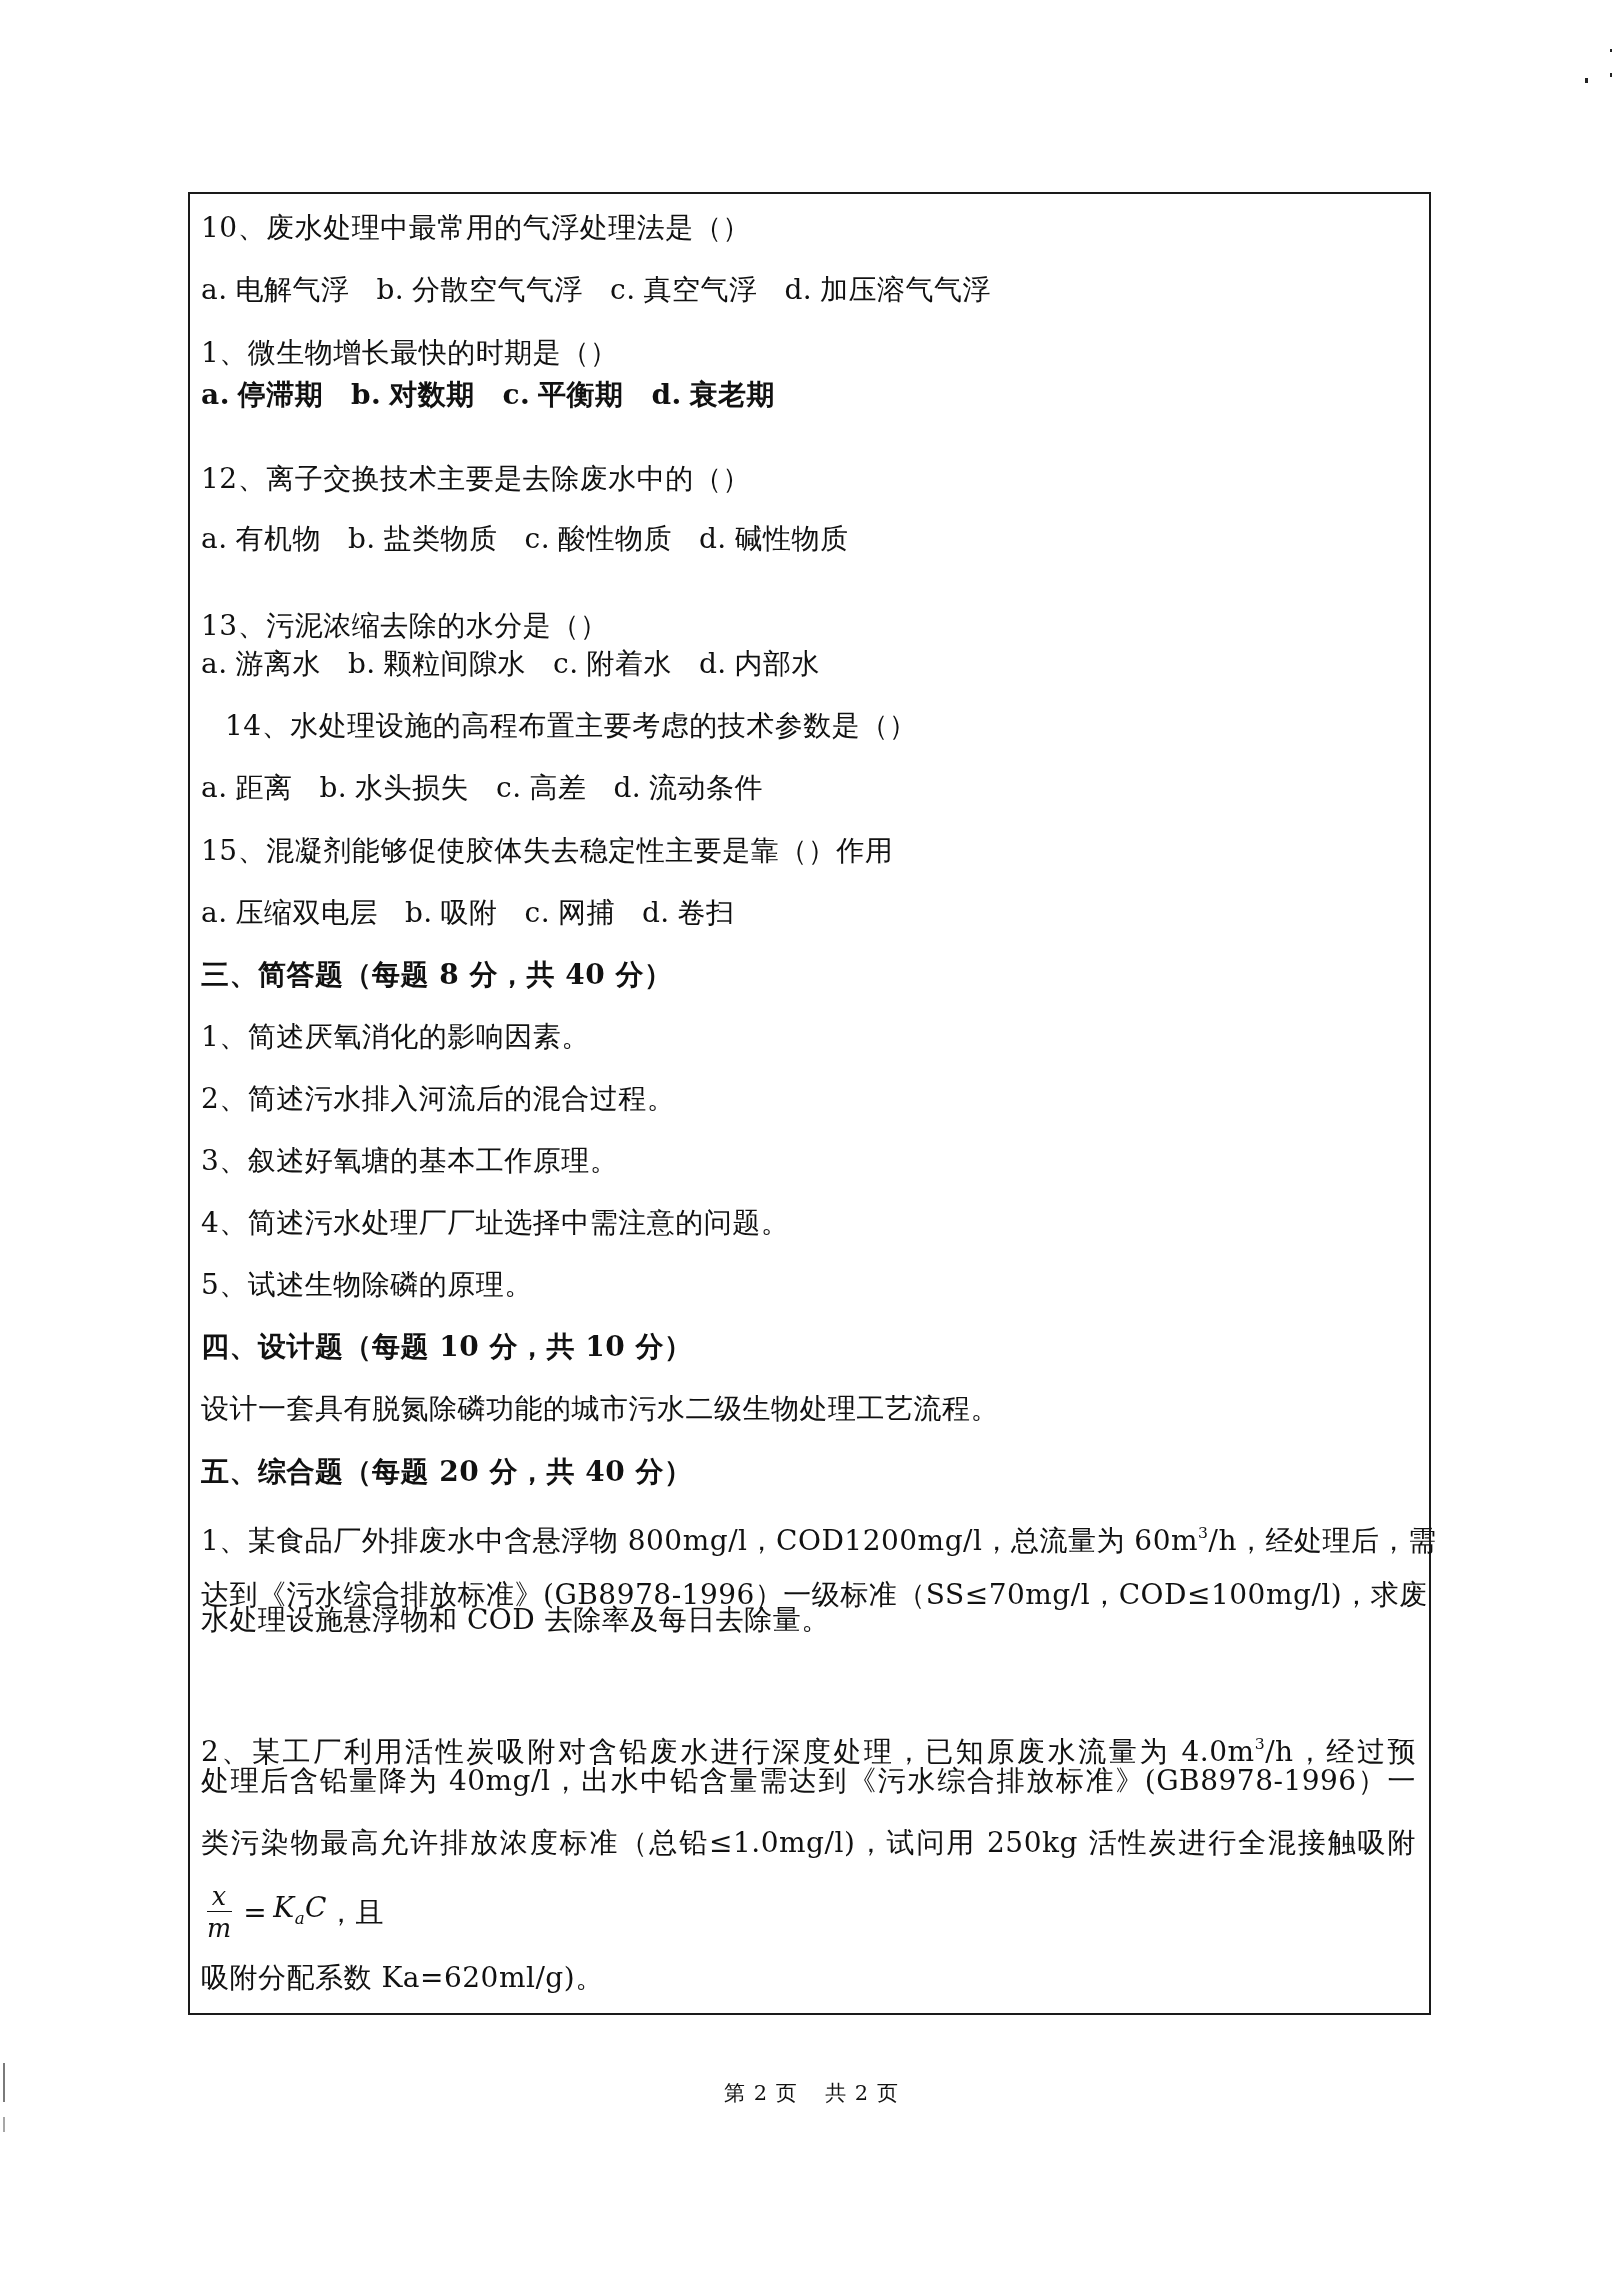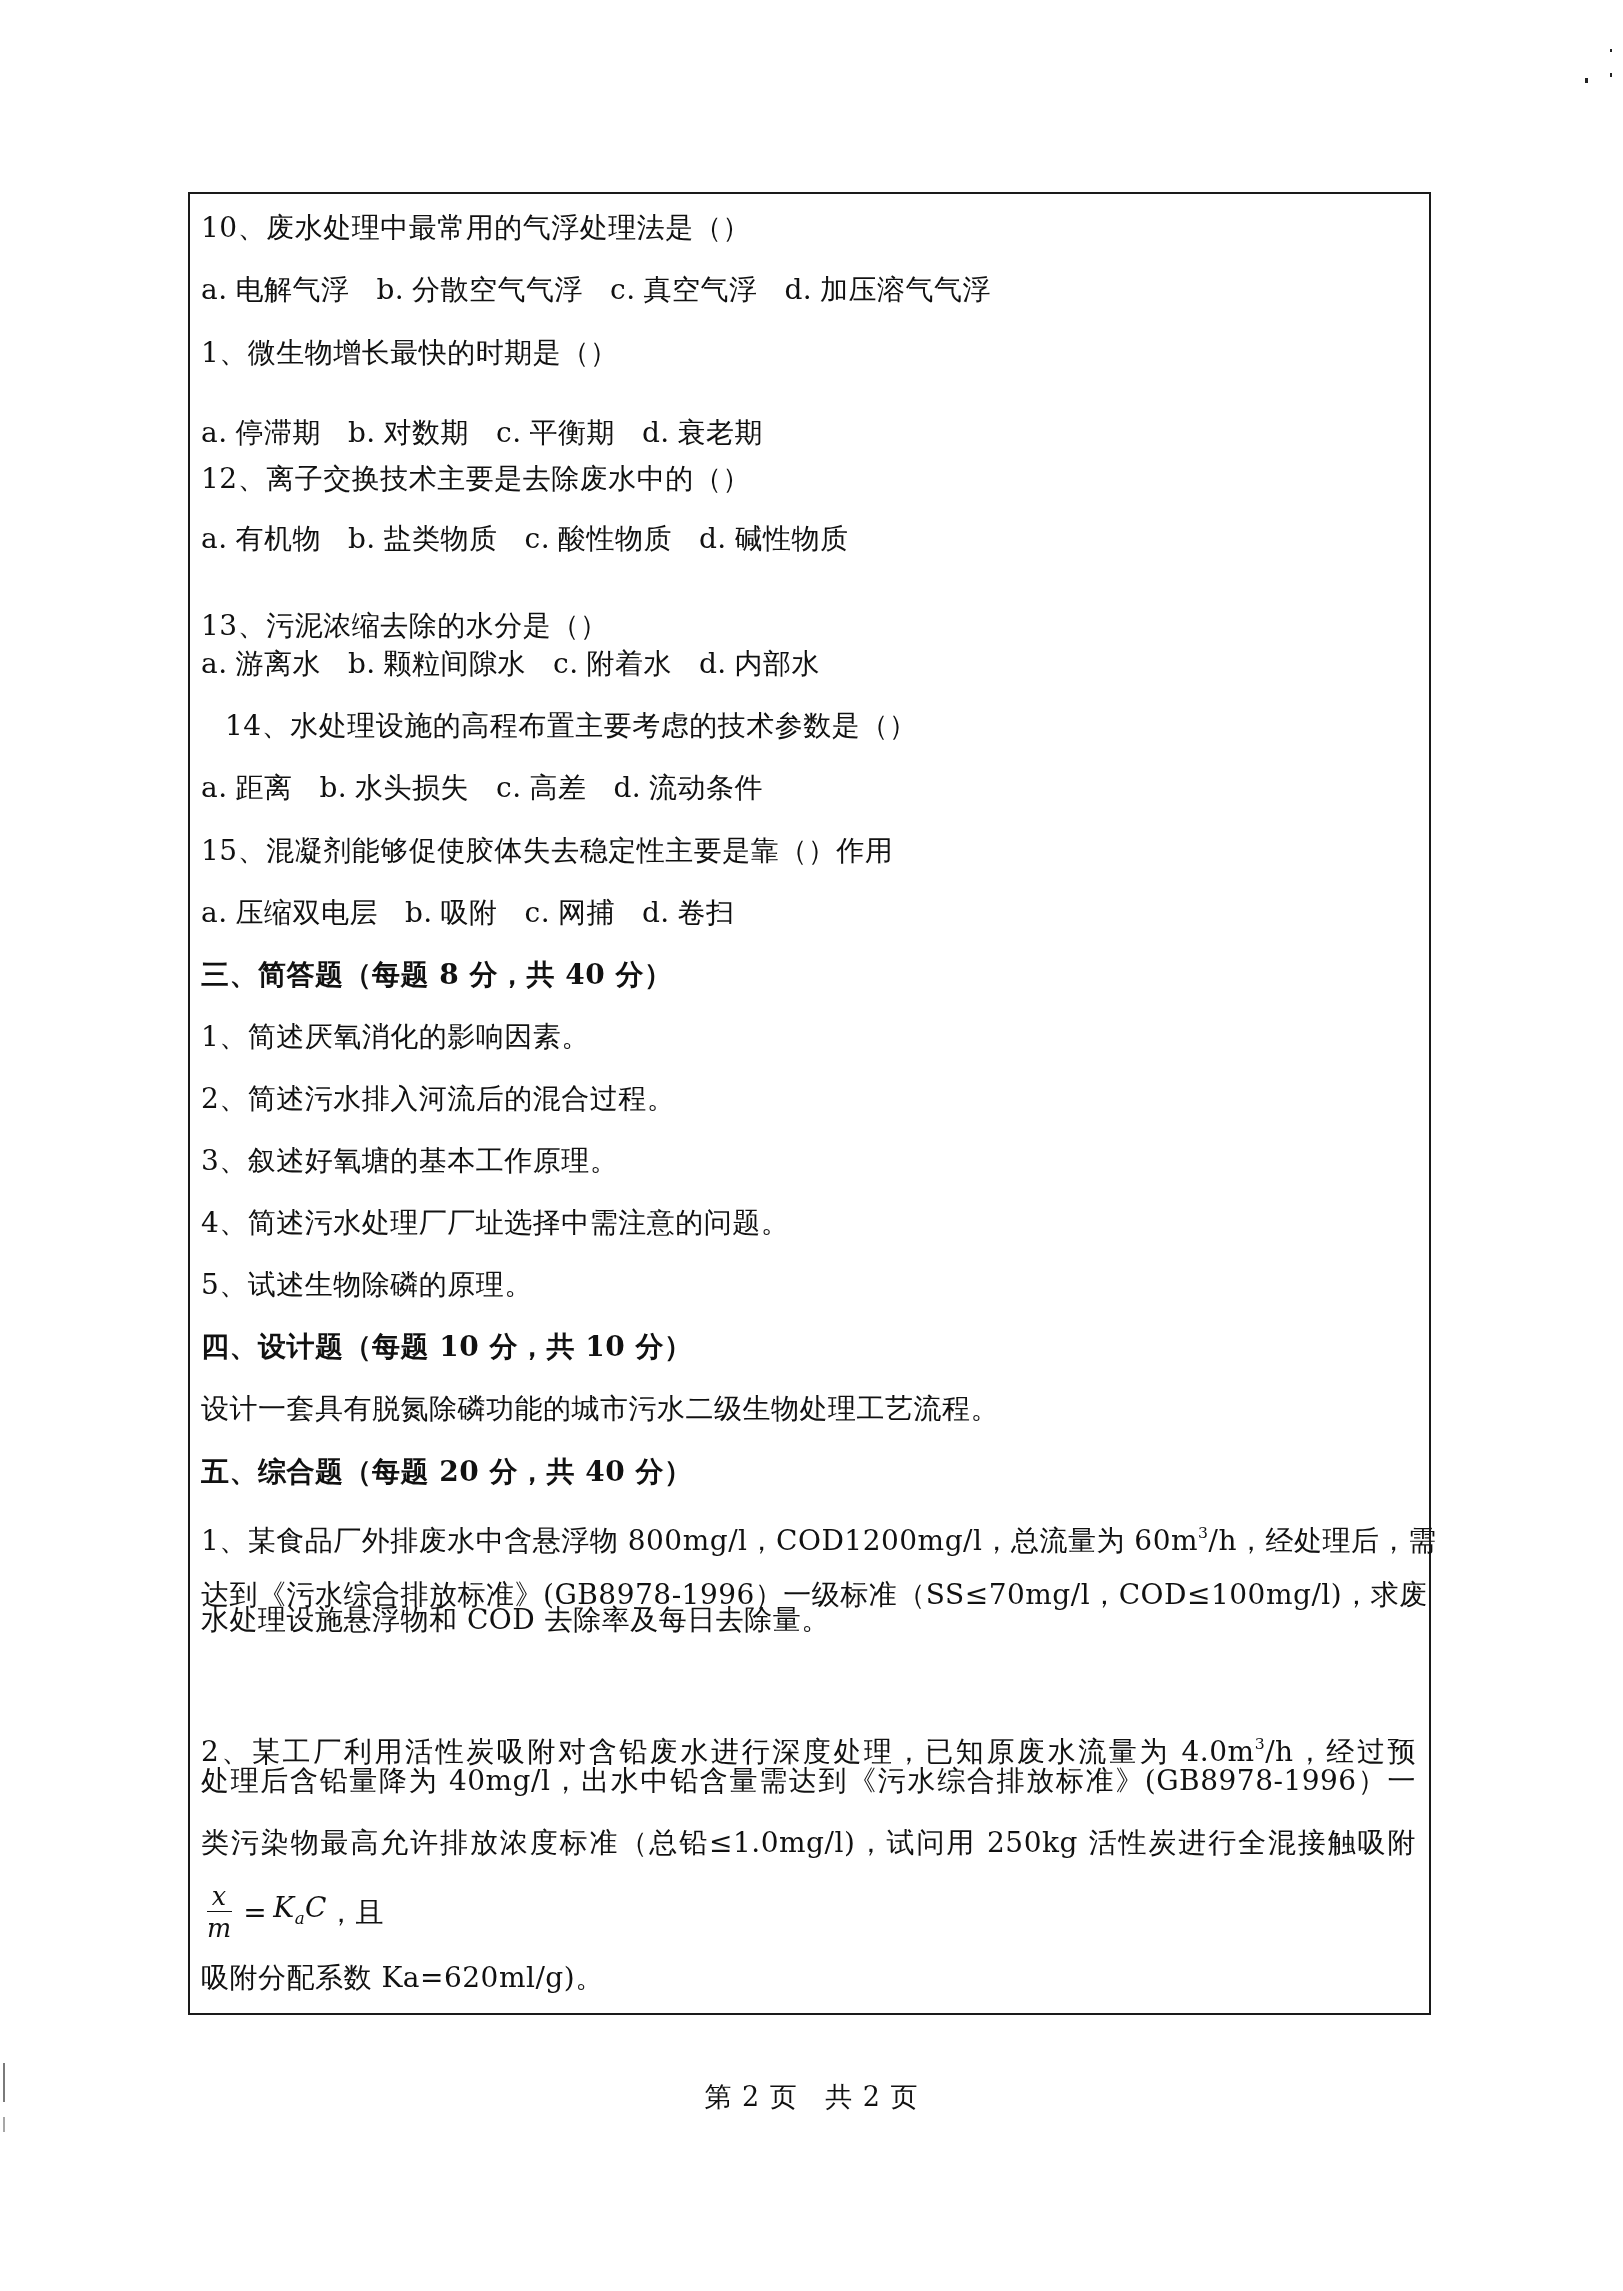--- a/index.html
+++ b/index.html
@@ -70,21 +70,21 @@
       padding-top: 3.9px;
     }
     .ital { font-style: italic; }
     .ital sub { font-size: 16.7px; }
     .footer {
       position: absolute;
       left: 0;
       width: 1623px;
       top: 2079px;
       text-align: center;
-      font-size: 27px;
+      font-size: 21px;
       letter-spacing: 1px;
     }
     .footer span + span { margin-left: 27.4px; }
   </style>
 </head>
 <body>
 
 <div class="scan-speck" style="left:1585px;top:78px;width:2.9px;height:4.9px;"></div>
 <div class="scan-speck" style="left:1610px;top:49px;width:2px;height:2.9px;"></div>
 <div class="scan-speck" style="left:1610px;top:73px;width:2px;height:3.9px;"></div>
@@ -95,21 +95,21 @@
 
 <div class="line" style="top:210px;">10、废水处理中最常用的气浮处理法是（）</div>
 <div class="line opts" style="top:272px;text-align:center;">
   <span class="opt"><span class="letter">a.</span><span>电解气浮</span></span>
   <span class="opt"><span class="letter">b.</span><span>分散空气气浮</span></span>
   <span class="opt"><span class="letter">c.</span><span>真空气浮</span></span>
   <span class="opt"><span class="letter">d.</span><span>加压溶气气浮</span></span>
 </div>
 
 <div class="line" style="top:335px;">1、微生物增长最快的时期是（）</div>
-<div class="line opts" style="top:415px;">
+<div class="line opts" style="top:377px;font-weight:bold;">
   <span class="opt"><span class="letter">a.</span><span>停滞期</span></span>
   <span class="opt"><span class="letter">b.</span><span>对数期</span></span>
   <span class="opt"><span class="letter">c.</span><span>平衡期</span></span>
   <span class="opt"><span class="letter">d.</span><span>衰老期</span></span>
 </div>
 
 <div class="line" style="top:461px;">12、离子交换技术主要是去除废水中的（）</div>
 <div class="line opts" style="top:521px;">
   <span class="opt"><span class="letter">a.</span><span>有机物</span></span>
   <span class="opt"><span class="letter">b.</span><span>盐类物质</span></span>

